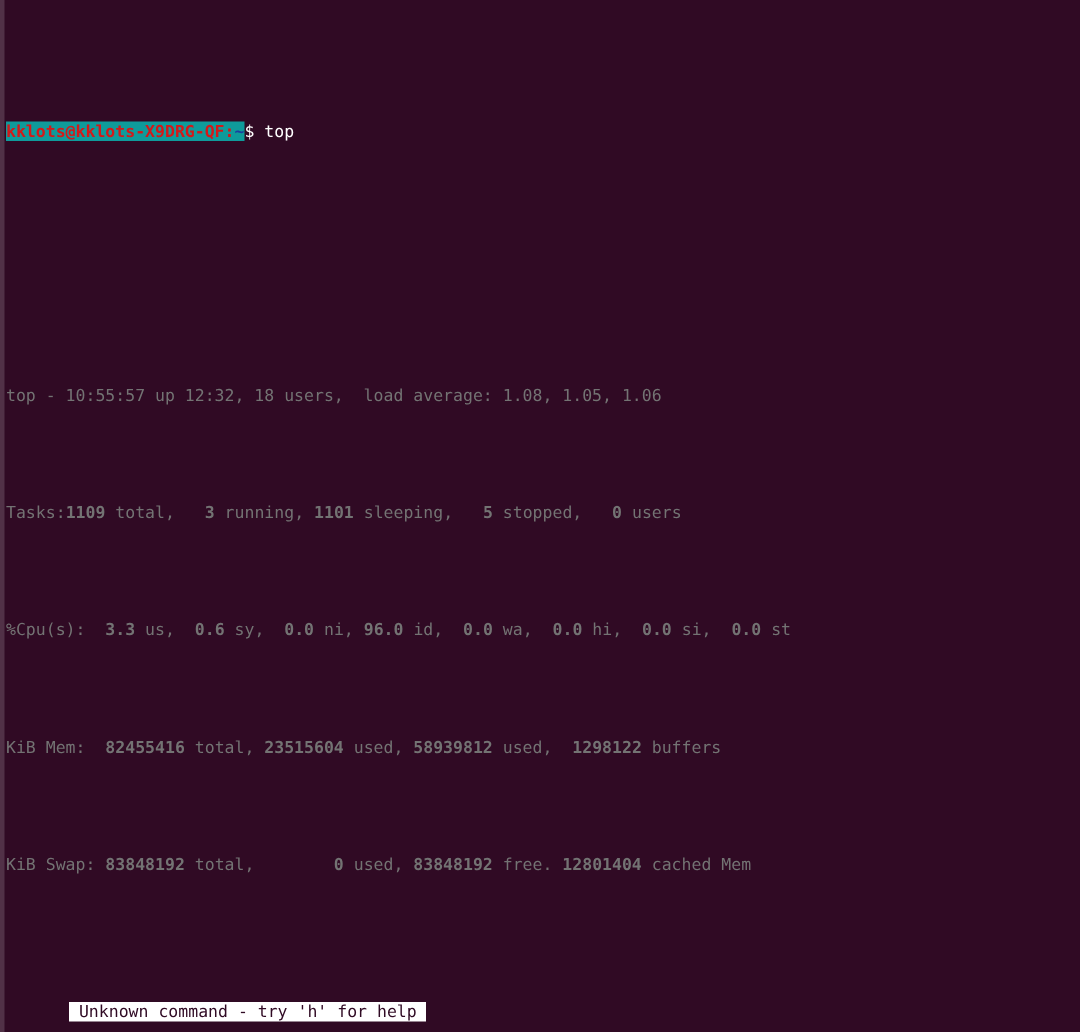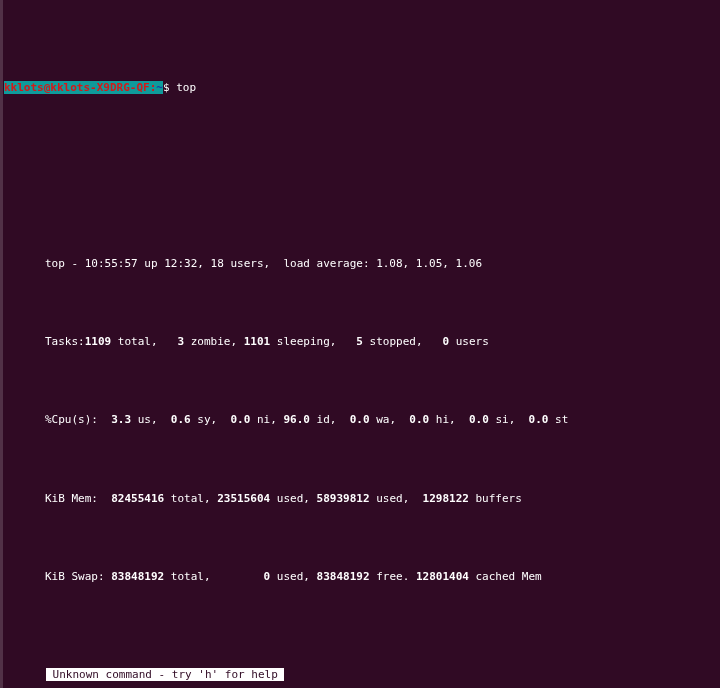--- a/index.html
+++ b/index.html
@@ -46,21 +46,21 @@
     white-space: pre;
     display: block;
   }
   .blank { height: 19.55px; }
   .pr-user { color: #d41919; background: #0f9b9b; font-weight: bold; }
   .pr-tilde { color: #1a3fa0; background: #0f9b9b; font-weight: bold; }
   .pr-dollar { color: #ffffff; }
   .cmd { color: #ffffff; }
 
   
-  .hdr { color: #ffffff; margin-left: 41px; }
+  .hdr { color: #737373; }
   .b { font-weight: bold; }
 
   
   .msgbar {
     background: #ffffff;
     color: #300a24;
     margin-left: 42px;
   }
 </style>
 </head>
@@ -72,21 +72,21 @@
   <div class="screen">
 
     
     <div class="line"><span class="pr-user">kklots@kklots-X9DRG-QF:</span><span class="pr-tilde">~</span><span class="pr-dollar">$</span><span class="cmd"> top</span></div>
 
     <div class="line blank"></div>
 
     
     <div class="line hdr"><span>top - 10:55:57 up 12:32, 18 users,  load average: 1.08, 1.05, 1.06</span></div>
 
-    <div class="line hdr"><span>Tasks:</span><span class="b">1109</span><span> total,   </span><span class="b">3</span><span> zombie, </span><span class="b">1101</span><span> sleeping,   </span><span class="b">5</span><span> stopped,   </span><span class="b">0</span><span> users</span></div>
+    <div class="line hdr"><span>Tasks:</span><span class="b">1109</span><span> total,   </span><span class="b">3</span><span> running, </span><span class="b">1101</span><span> sleeping,   </span><span class="b">5</span><span> stopped,   </span><span class="b">0</span><span> users</span></div>
 
     <div class="line hdr"><span>%Cpu(s):  </span><span class="b">3.3</span><span> us,  </span><span class="b">0.6</span><span> sy,  </span><span class="b">0.0</span><span> ni, </span><span class="b">96.0</span><span> id,  </span><span class="b">0.0</span><span> wa,  </span><span class="b">0.0</span><span> hi,  </span><span class="b">0.0</span><span> si,  </span><span class="b">0.0</span><span> st</span></div>
 
     <div class="line hdr"><span>KiB Mem:  </span><span class="b">82455416</span><span> total, </span><span class="b">23515604</span><span> used, </span><span class="b">58939812</span><span> used,  </span><span class="b">1298122</span><span> buffers</span></div>
 
     <div class="line hdr"><span>KiB Swap: </span><span class="b">83848192</span><span> total,        </span><span class="b">0</span><span> used, </span><span class="b">83848192</span><span> free. </span><span class="b">12801404</span><span> cached Mem</span></div>
 
     
     <div class="line"><span class="msgbar"> Unknown command - try 'h' for help </span></div>
 

